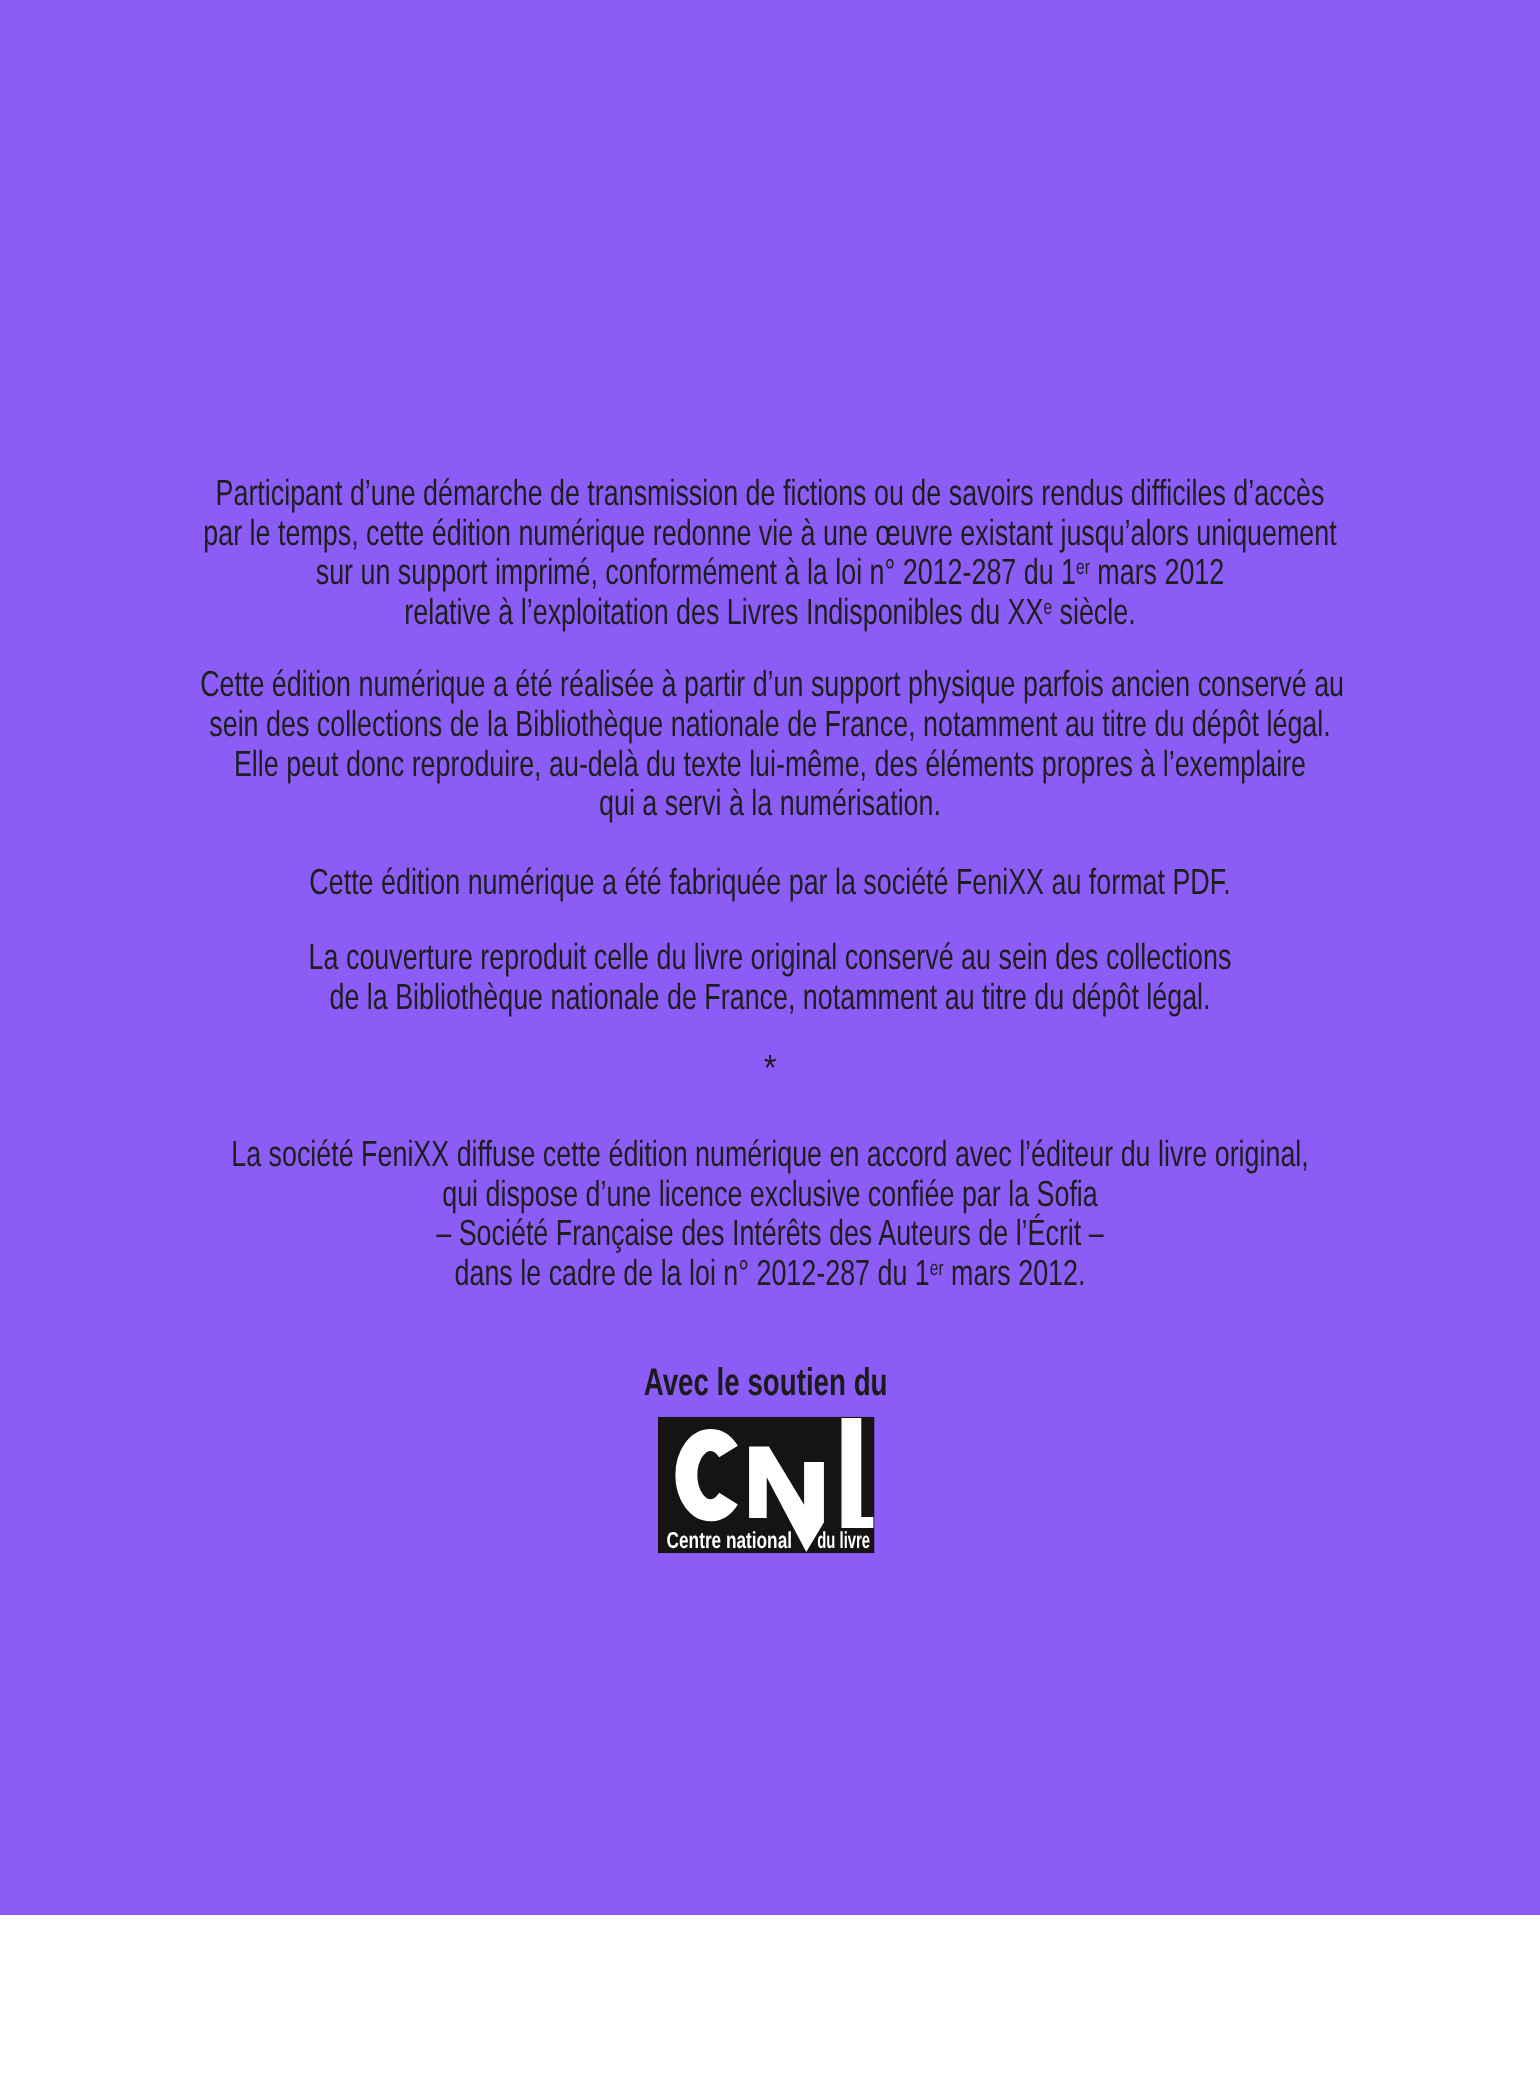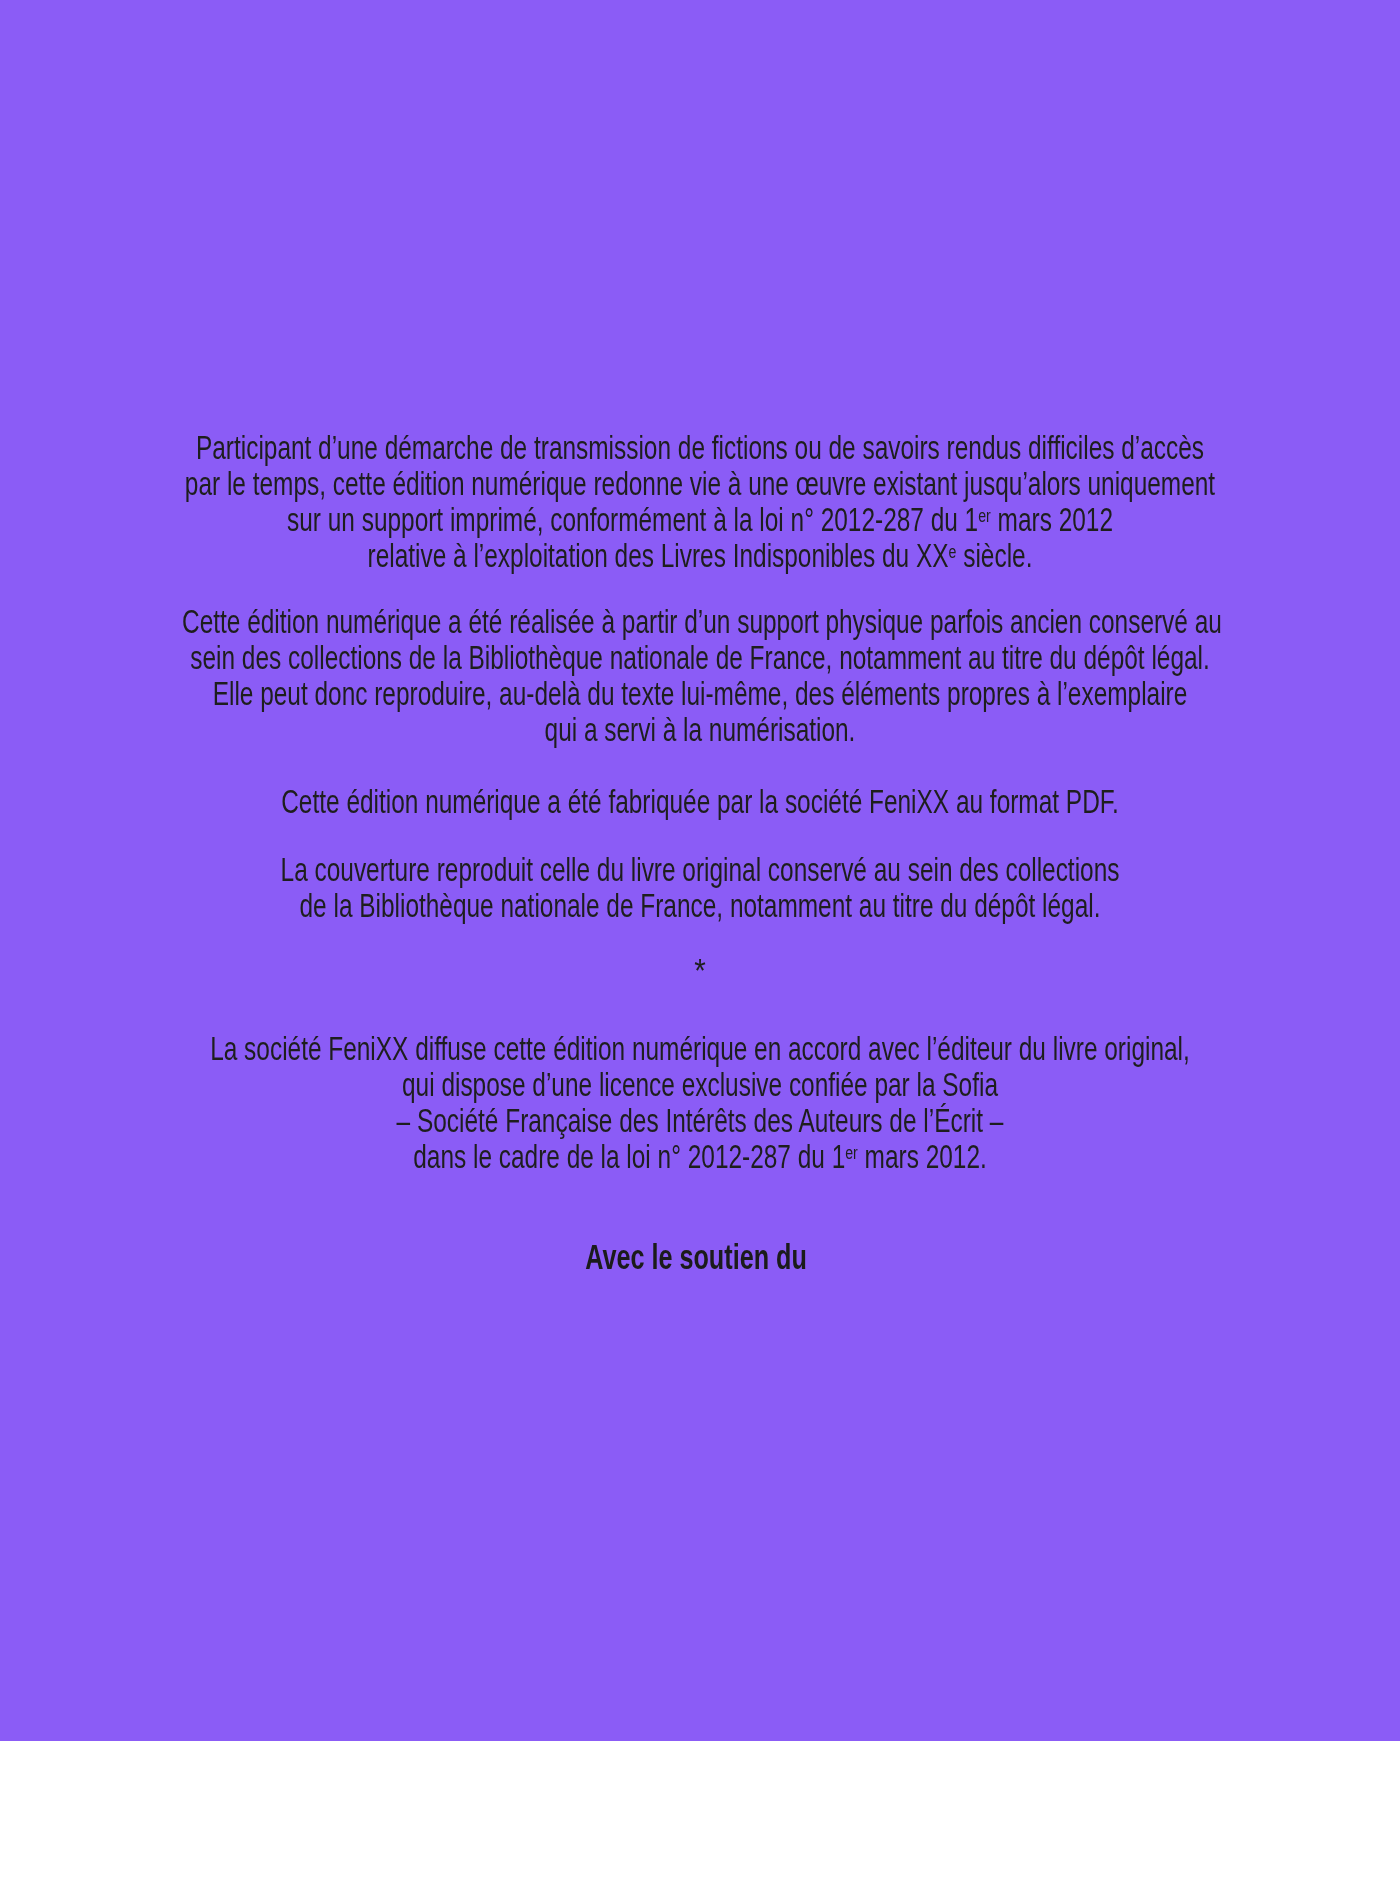--- a/index.html
+++ b/index.html
@@ -104,15 +104,25 @@
 
     <p class="para p5">
       <span class="line">La société FeniXX diffuse cette édition numérique en accord avec l’éditeur du livre original,</span>
       <span class="line">qui dispose d’une licence exclusive confiée par la Sofia</span>
       <span class="line">– Société Française des Intérêts des Auteurs de l’Écrit –</span>
       <span class="line"><span>dans le cadre de la loi n° 2012-287 du 1</span><sup class="sup">er</sup><span> mars 2012.</span></span>
     </p>
 
     <p class="para support">Avec le soutien du</p>
 
+    <div class="logo-wrap">
+      <svg class="cnl-logo" width="197" height="124" viewBox="0 0 197 124" role="img" aria-label="CNL">
+        <rect x="0" y="0" width="197" height="124" fill="#161412"></rect>
+        <path d="M 64.3 31.6 A 22 32 0 1 0 64.3 74.4" fill="none" stroke-width="20" stroke="#ffffff"></path>
+        <path d="M 83 27 L 101 27 L 133 80 L 133 41 L 151 41 L 151 96 L 135 123 L 99 55 L 99 92 L 83 92 Z" fill="#ffffff"></path>
+        <path d="M 167 1 L 185 1 L 185 91 L 196 91 L 196 101 L 167 101 Z" fill="#ffffff"></path>
+        <text class="logo-caption" x="8" y="119" textLength="114" lengthAdjust="spacingAndGlyphs" fill="#ffffff">Centre national</text>
+        <text class="logo-caption" x="145" y="119" textLength="48" lengthAdjust="spacingAndGlyphs" fill="#ffffff">du livre</text>
+      </svg>
+    </div>
 
   </main>
 </div>
 
 </body></html>

